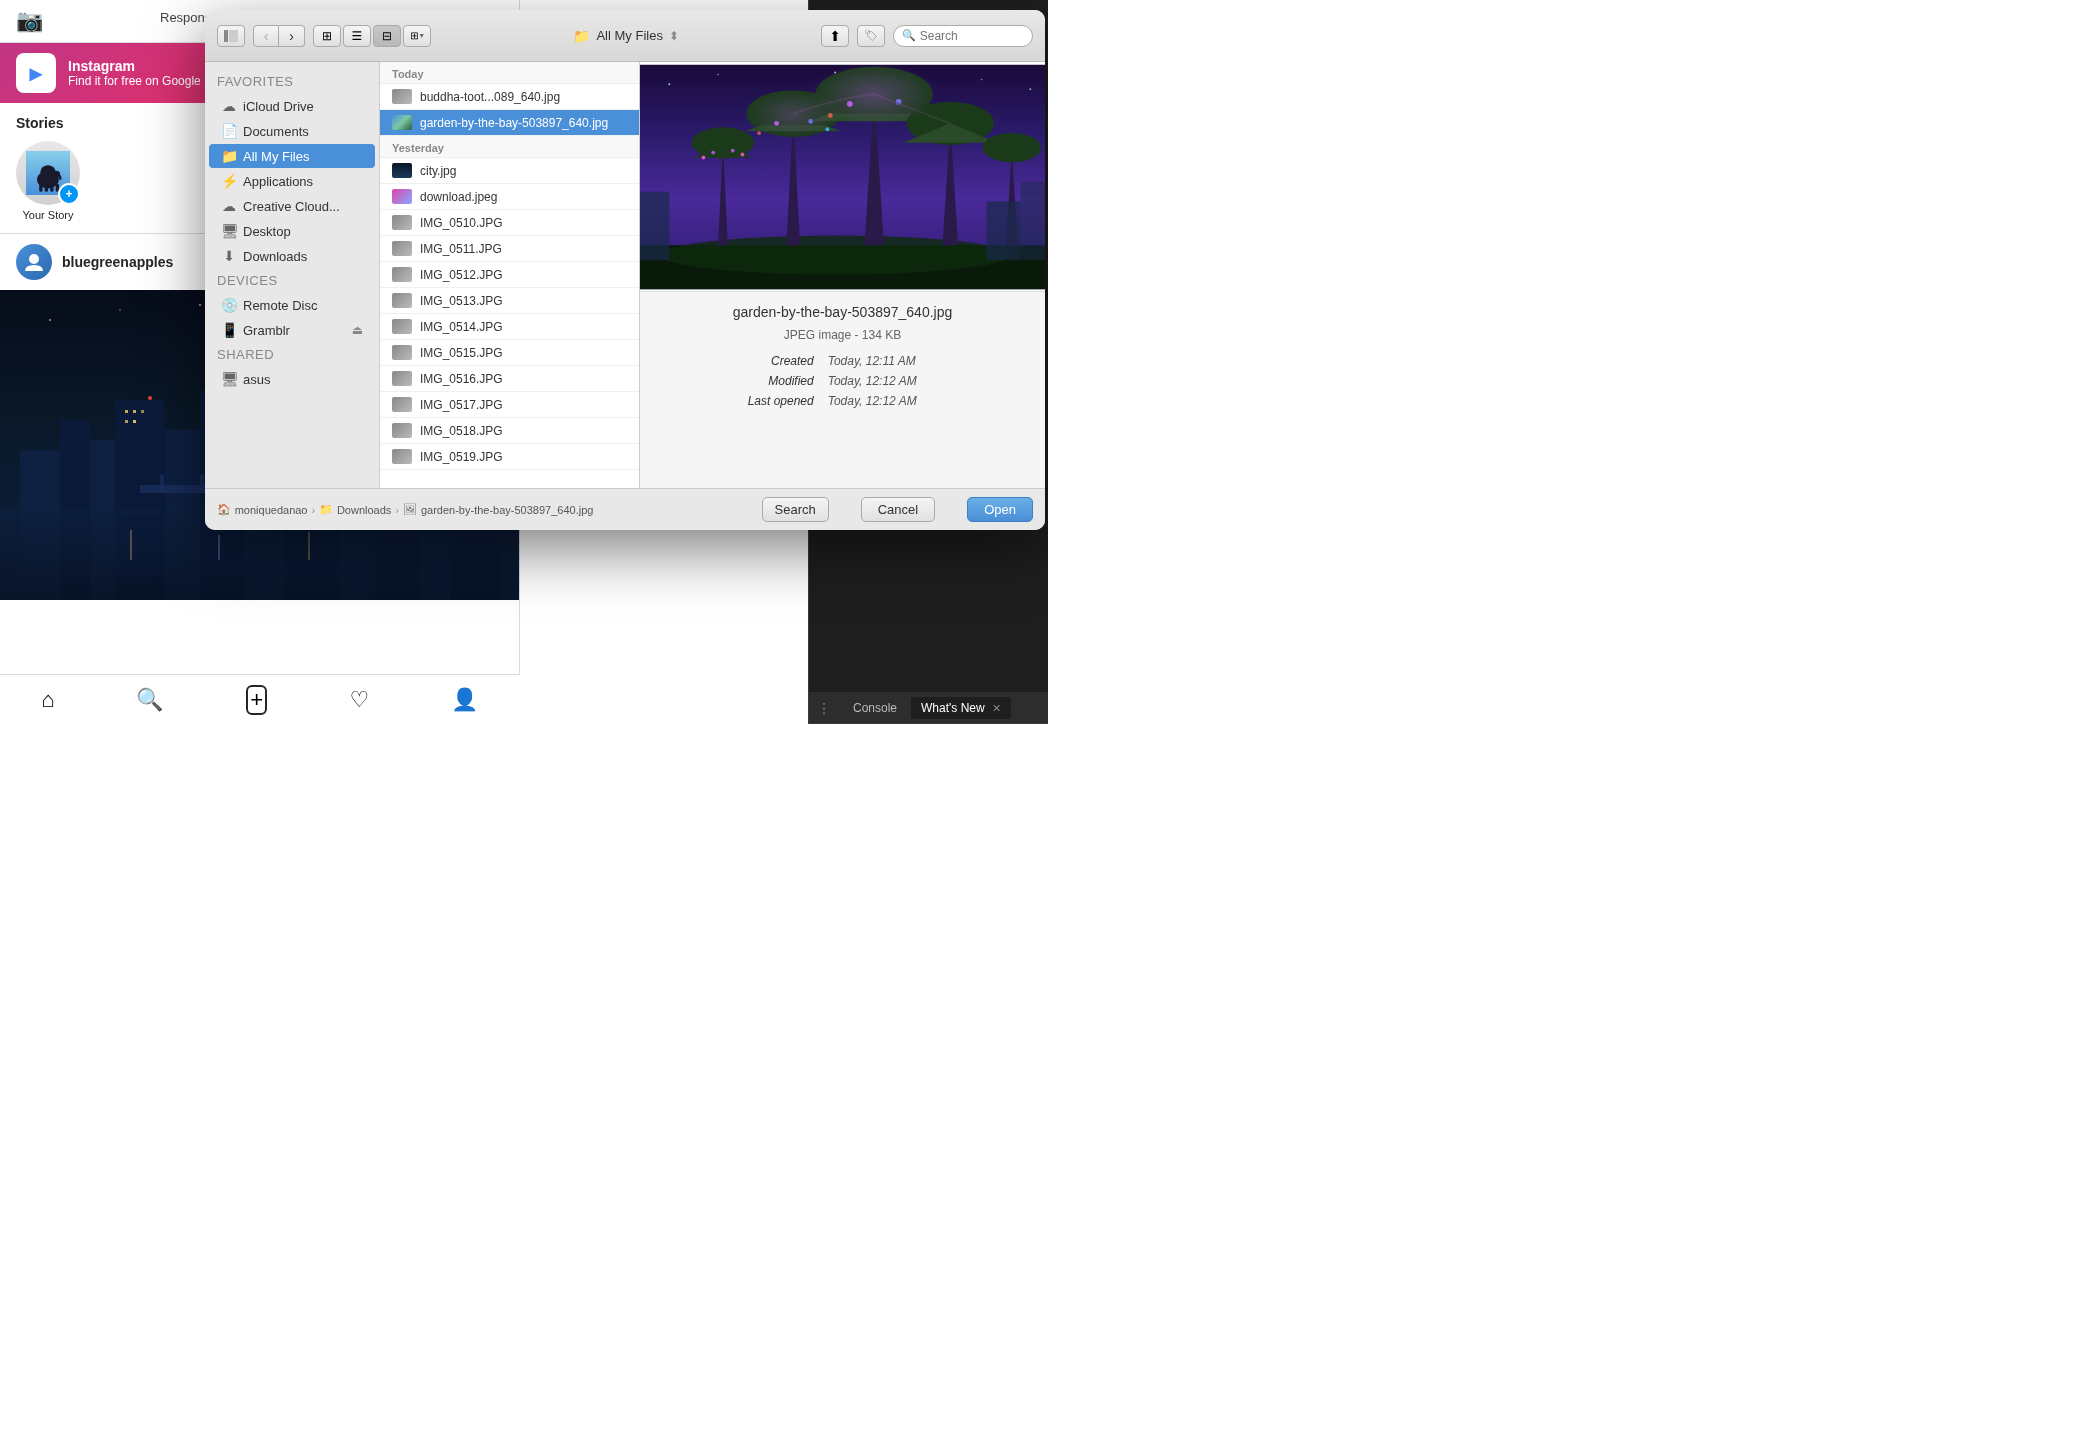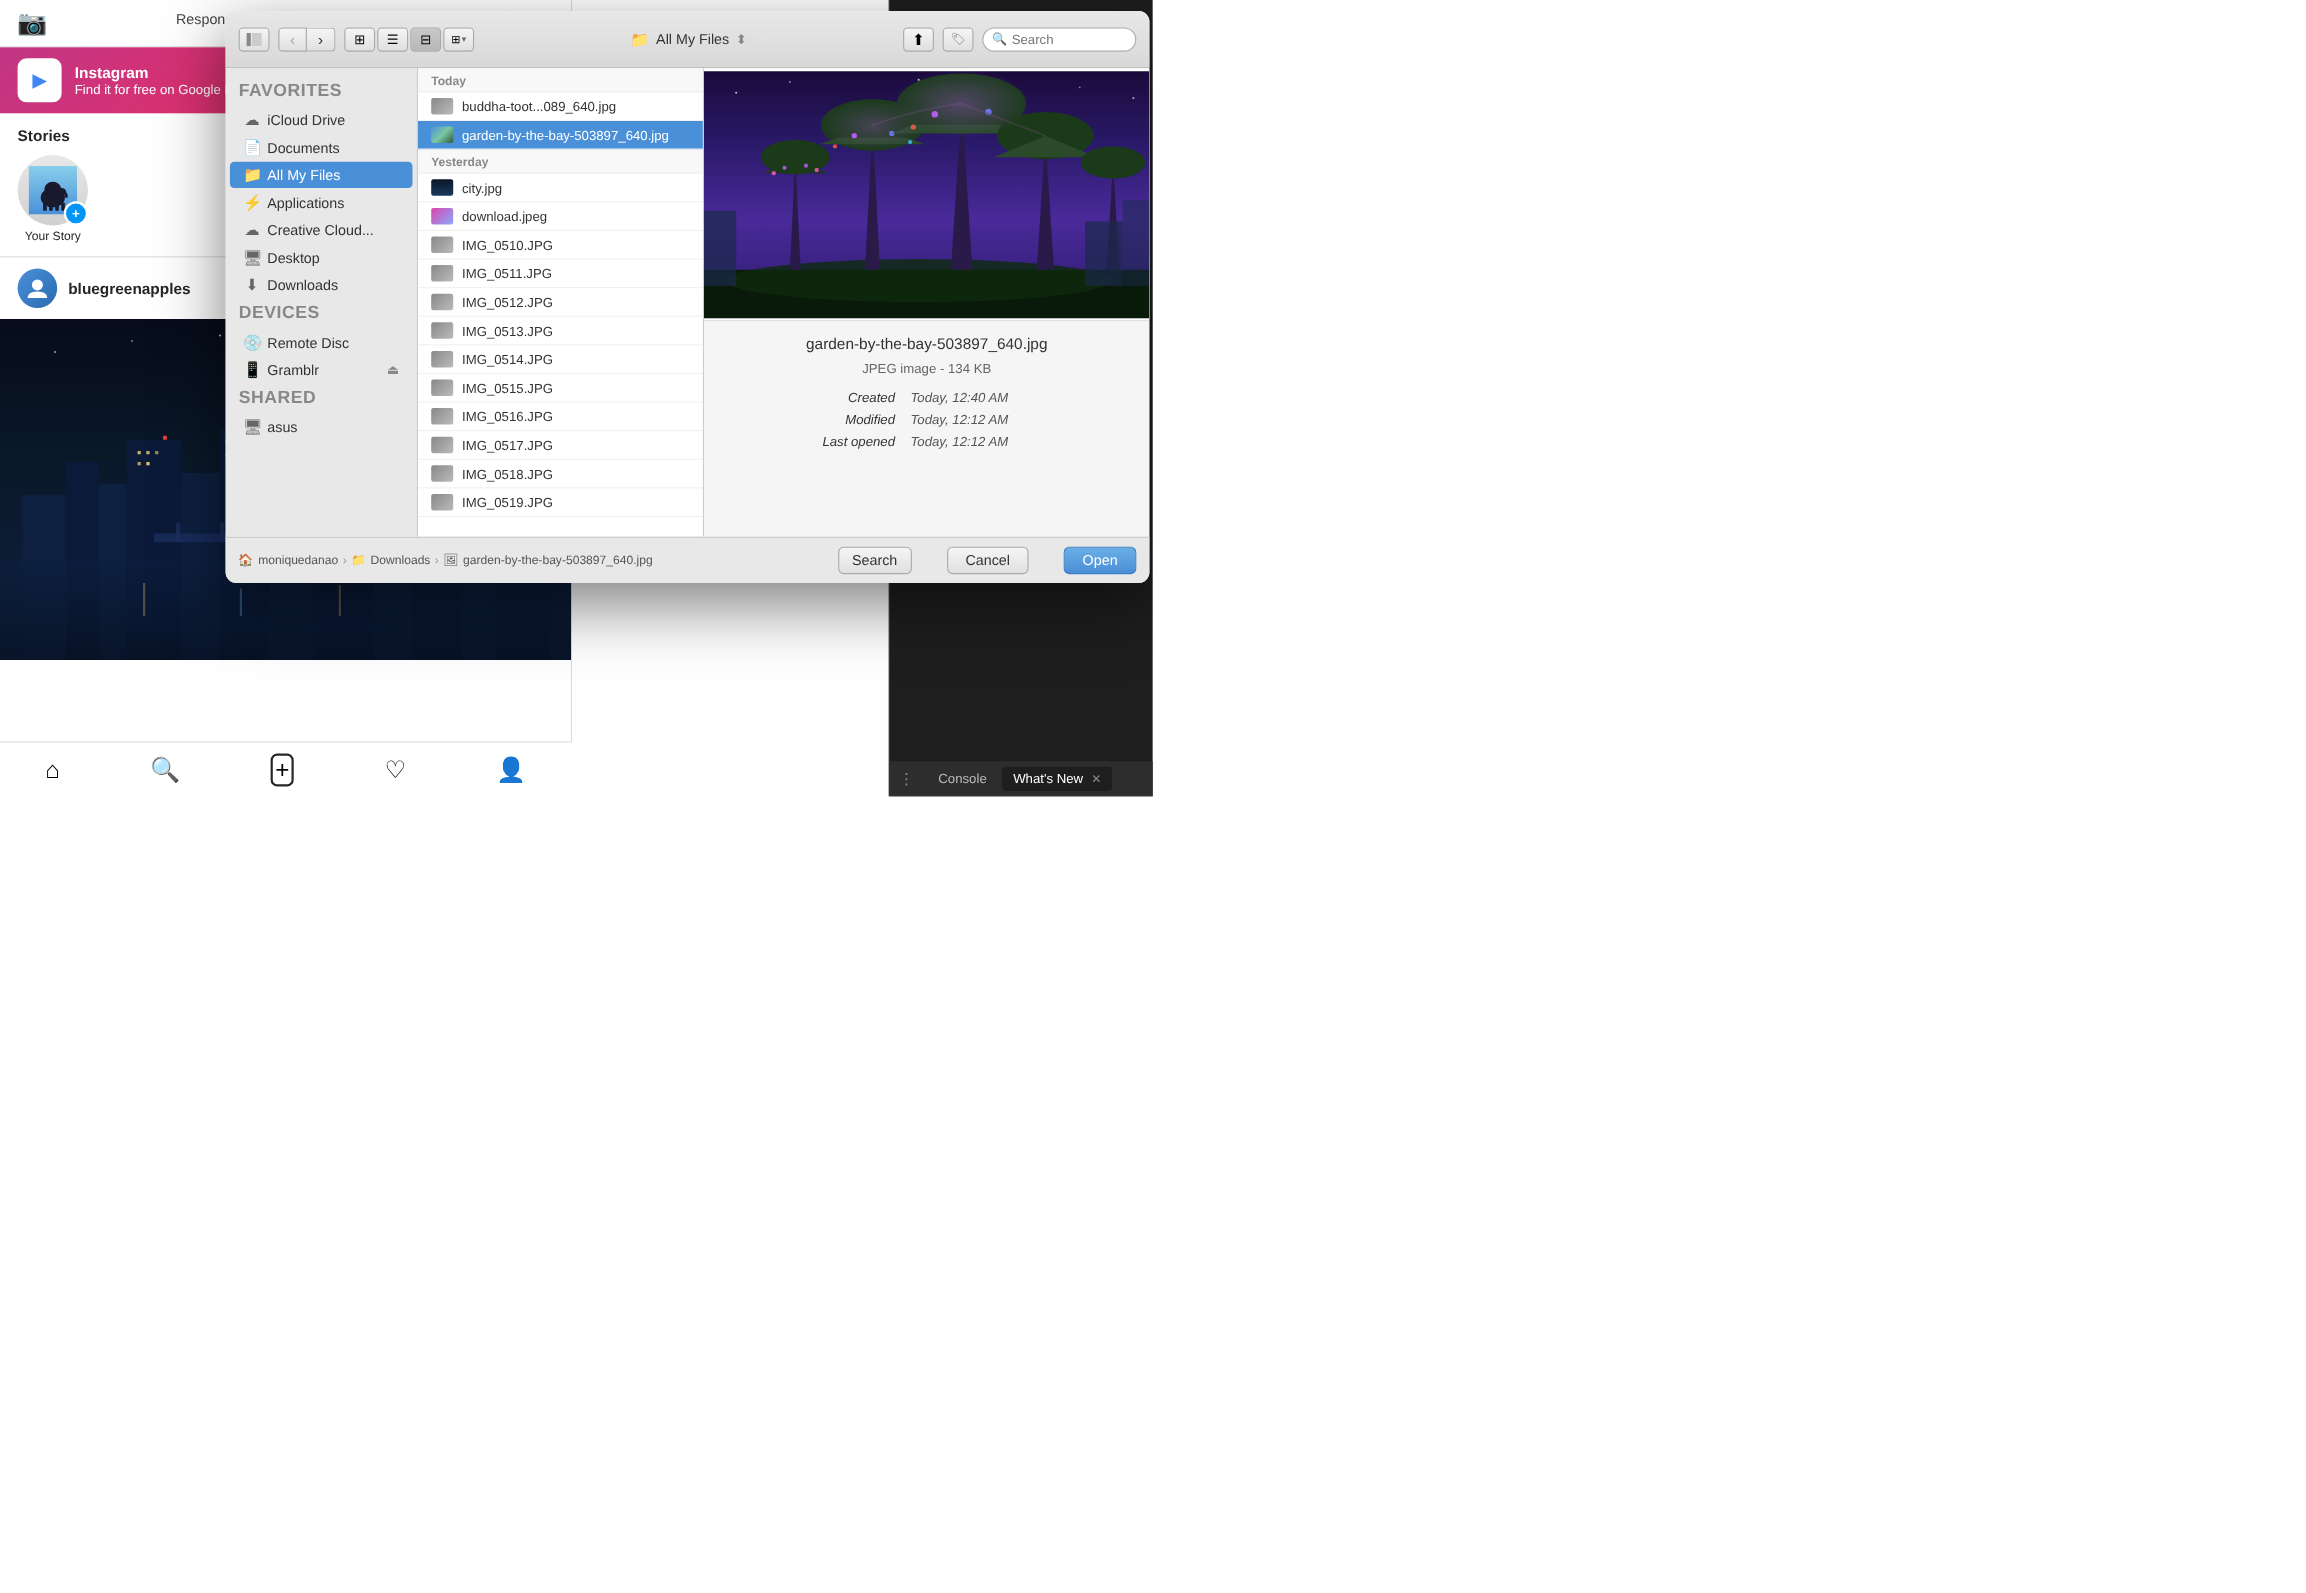--- a/index.html
+++ b/index.html
@@ -194,22 +194,22 @@
     
     .finder-sidebar {
       width: 175px;
       background: #e8e8e8;
       border-right: 1px solid #ccc;
       padding: 8px 0;
       overflow-y: auto;
       flex-shrink: 0;
     }
     .sidebar-section-label {
-      font-size: 16px;
-      font-weight: 700;
+      font-size: 13px;
+      font-weight: 400;
       color: #888;
       padding: 4px 12px;
       text-transform: uppercase;
       letter-spacing: 0.5px;
     }
     .sidebar-item {
       display: flex;
       align-items: center;
       gap: 6px;
       padding: 4px 12px;
@@ -863,21 +863,21 @@
           </svg>
         </div>
 
         <div class="preview-metadata">
           <div class="preview-filename">garden-by-the-bay-503897_640.jpg</div>
           <div style="text-align:center;font-size:12px;color:#666;margin-bottom:8px;">JPEG image - 134 KB</div>
           <table class="preview-meta-table">
             <tbody>
                 <tr>
               <td>Created</td>
-              <td>Today, 12:40 AM</td>
+              <td>Today, 12:11 AM</td>
             </tr>
             <tr>
               <td>Modified</td>
               <td>Today, 12:12 AM</td>
             </tr>
             <tr>
               <td>Last opened</td>
               <td>Today, 12:12 AM</td>
             </tr>
           </tbody>

